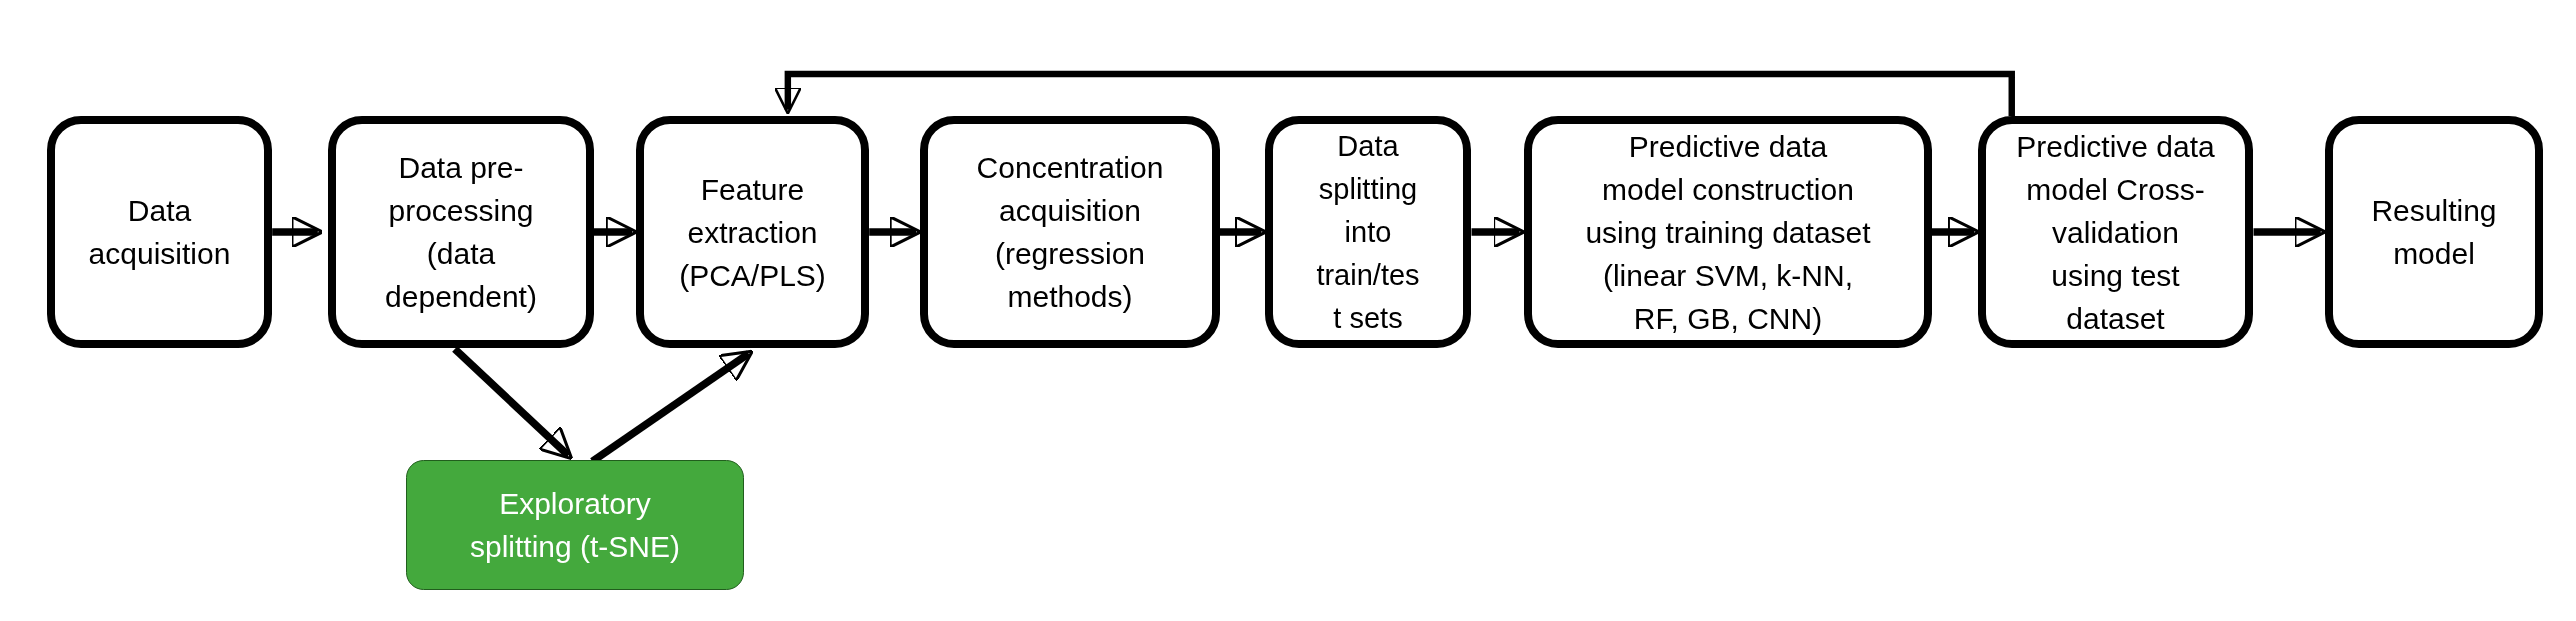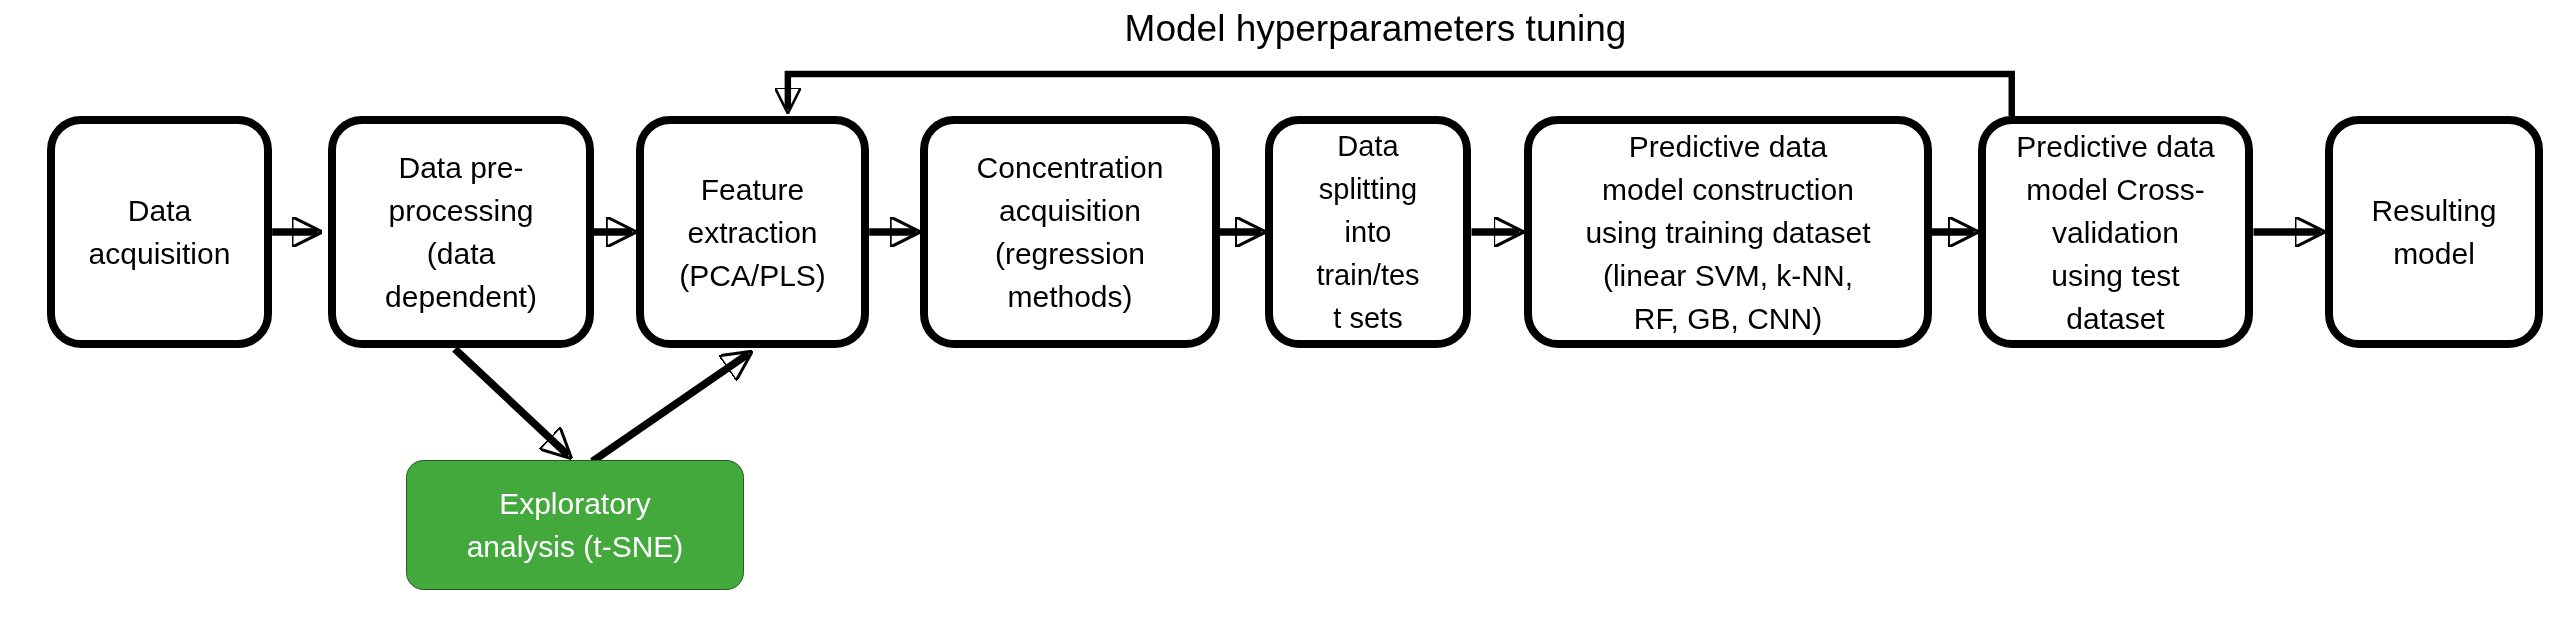--- a/index.html
+++ b/index.html
@@ -80,21 +80,20 @@
   svg.connectors path {
     fill: none;
     stroke: var(--arrow, #000000);
   }
 </style>
 </head>
 <body>
 
 <div class="canvas">
 
-  <div class="flow-title">Model hyperparameters tuning</div>
 
   <svg class="connectors" viewBox="0 0 4401 1062" xmlns="http://www.w3.org/2000/svg">
     <defs>
       <marker id="ah" viewBox="0 0 10 10" refX="8.5" refY="5" markerWidth="4" markerHeight="4" orient="auto-start-reverse">
         <path d="M 0 0 L 10 5 L 0 10 z" fill="#000000" stroke="none"></path>
       </marker>
     </defs>
 
     <path d="M 465 396 L 543 396" stroke-width="13" marker-end="url(#ah)"></path>
     <path d="M 1005 396 L 1080 396" stroke-width="13" marker-end="url(#ah)"></path>
@@ -152,17 +151,17 @@
 using test
 dataset</span>
   </div>
   <div class="box b8">
     <span>Resulting
 model</span>
   </div>
 
   <div class="box-highlight">
     <span>Exploratory
-analysis (t-SNE)</span>
+splitting (t-SNE)</span>
   </div>
 
 </div>
 
 
 </body></html>

